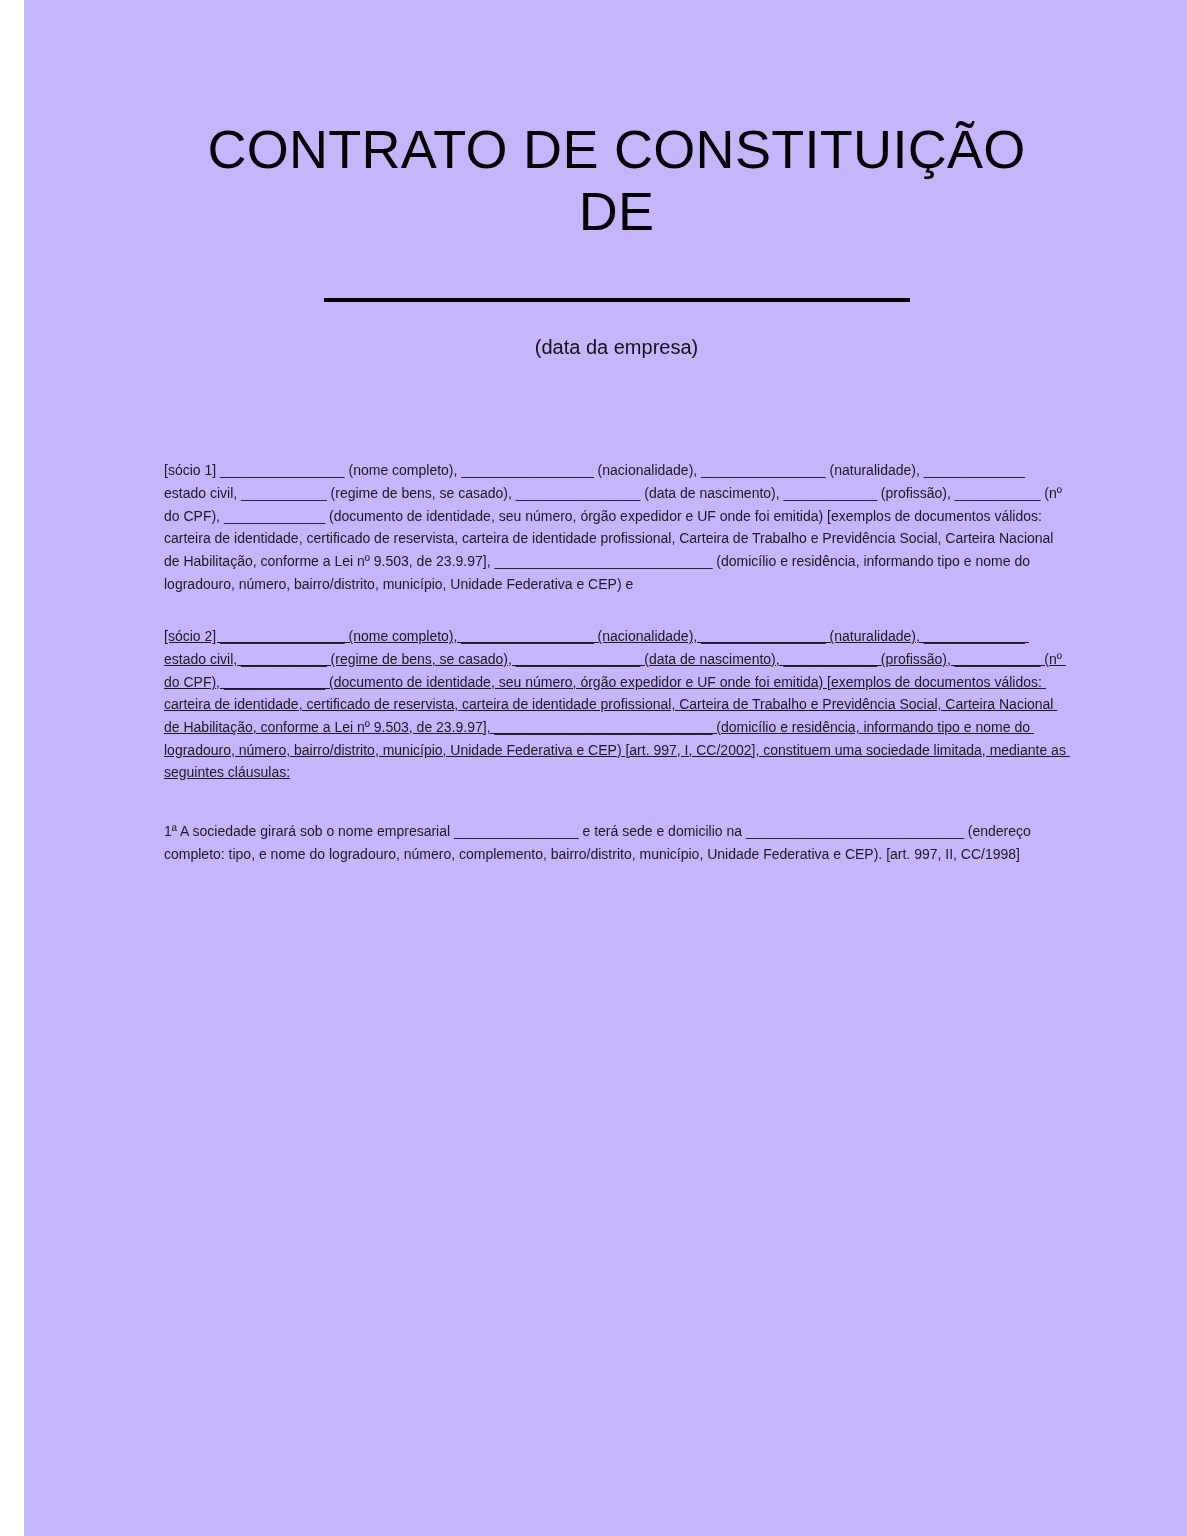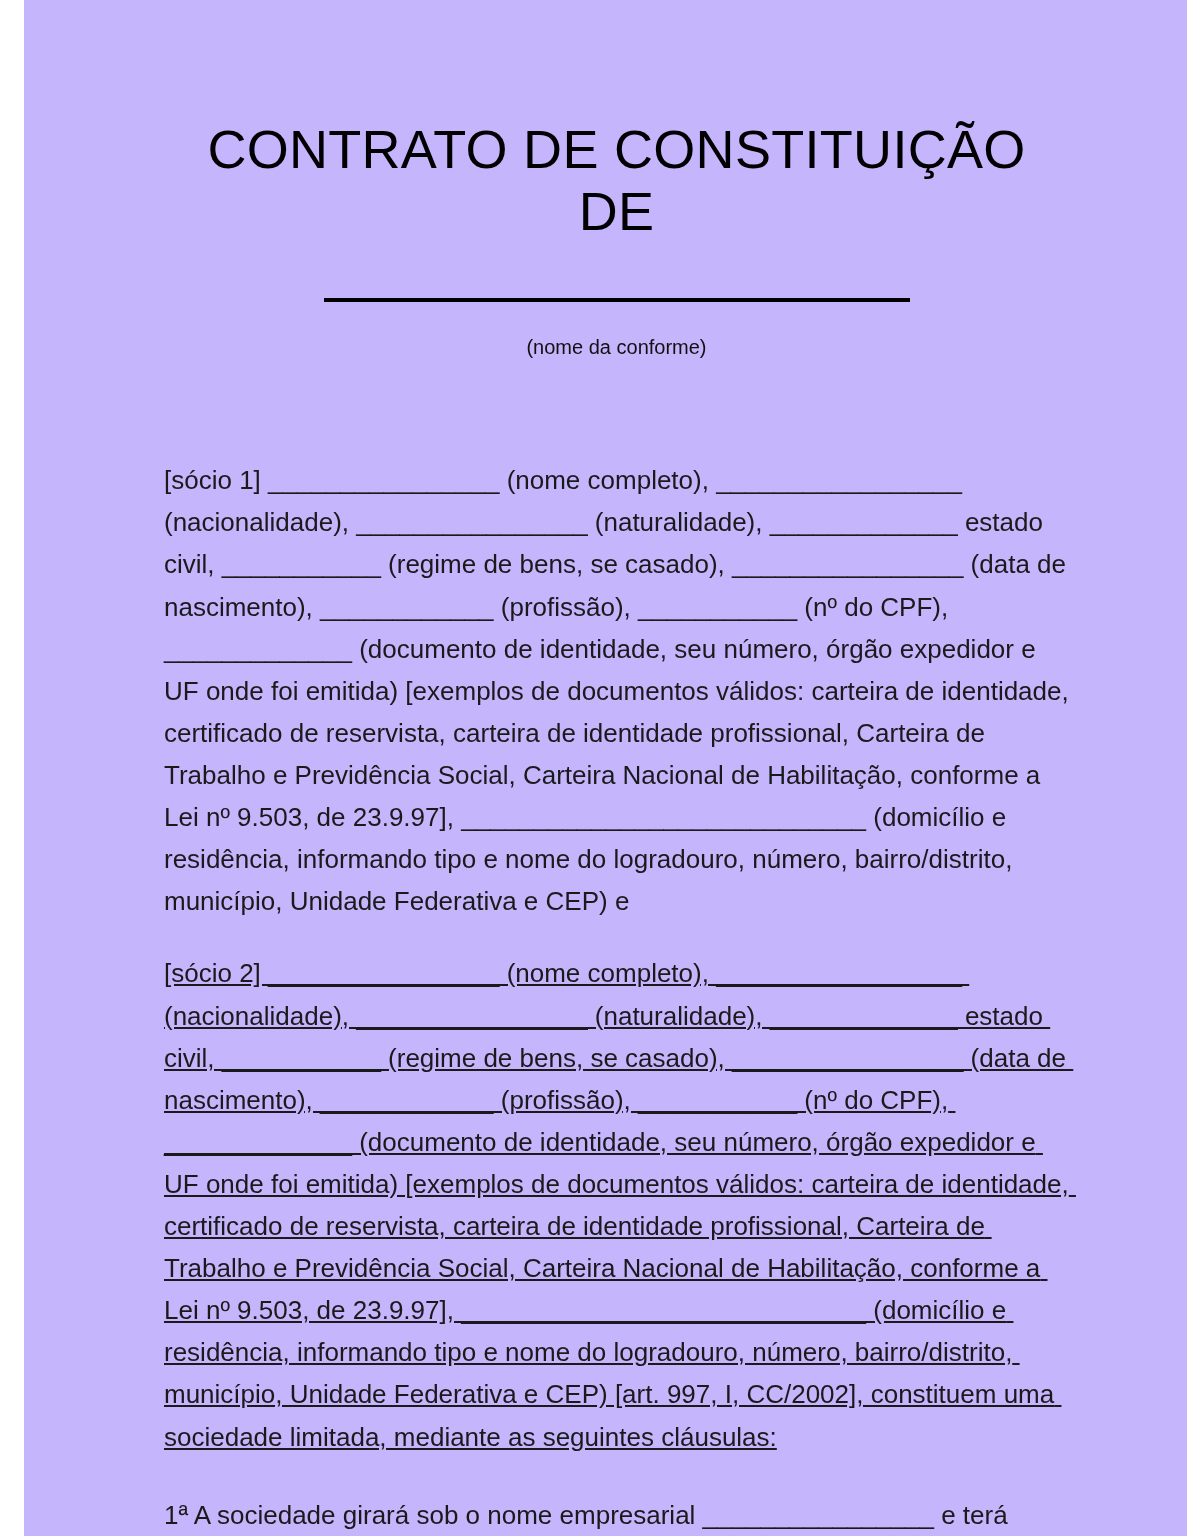--- a/index.html
+++ b/index.html
@@ -60,45 +60,45 @@
   }
   .body-block {
     margin-top: 0;
     font-size: 20.5px;
     line-height: 1.62;
     text-align: left;
     color: #1a1a1a;
   }
   .para {
     margin: 0 0 26px 0;
-    font-size: 26px;
+    font-size: 14px;
     line-height: 1.62;
     color: #1a1a1a;
     white-space: pre-wrap;
   }
   #p-socio1 { margin-top: 100px; }
   #p-socio2 { margin-top: 30px; text-decoration: underline; }
   #p-clausula1 { margin-top: 36px; }
 </style>
 </head>
 <body>
 
 <div class="page">
   <div class="content">
 
     <h1 class="doc-title">CONTRATO DE CONSTITUIÇÃO DE</h1>
 
     <div class="title-rule-wrap">
       <div class="title-rule"></div>
     </div>
 
-    <div class="subtitle">(nome da conforme)</div>
+    <div class="subtitle">(data da empresa)</div>
 
     <div class="body-block">
       <p class="para" id="p-socio1">[sócio 1] ________________ (nome completo), _________________ (nacionalidade), ________________ (naturalidade), _____________ estado civil, ___________ (regime de bens, se casado), ________________ (data de nascimento), ____________ (profissão), ___________ (nº do CPF), _____________ (documento de identidade, seu número, órgão expedidor e UF onde foi emitida) [exemplos de documentos válidos: carteira de identidade, certificado de reservista, carteira de identidade profissional, Carteira de Trabalho e Previdência Social, Carteira Nacional de Habilitação, conforme a Lei nº 9.503, de 23.9.97], ____________________________ (domicílio e residência, informando tipo e nome do logradouro, número, bairro/distrito, município, Unidade Federativa e CEP) e</p>
 
       <p class="para" id="p-socio2">[sócio 2] ________________ (nome completo), _________________ (nacionalidade), ________________ (naturalidade), _____________ estado civil, ___________ (regime de bens, se casado), ________________ (data de nascimento), ____________ (profissão), ___________ (nº do CPF), _____________ (documento de identidade, seu número, órgão expedidor e UF onde foi emitida) [exemplos de documentos válidos: carteira de identidade, certificado de reservista, carteira de identidade profissional, Carteira de Trabalho e Previdência Social, Carteira Nacional de Habilitação, conforme a Lei nº 9.503, de 23.9.97], ____________________________ (domicílio e residência, informando tipo e nome do logradouro, número, bairro/distrito, município, Unidade Federativa e CEP) [art. 997, I, CC/2002], constituem uma sociedade limitada, mediante as seguintes cláusulas:</p>
 
-      <p class="para" id="p-clausula1">1ª A sociedade girará sob o nome empresarial ________________ e terá sede e domicilio na ____________________________ (endereço completo: tipo, e nome do logradouro, número, complemento, bairro/distrito, município, Unidade Federativa e CEP). [art. 997, II, CC/2001]</p>
+      <p class="para" id="p-clausula1">1ª A sociedade girará sob o nome empresarial ________________ e terá sede e domicilio na ____________________________ (endereço completo: tipo, e nome do logradouro, número, complemento, bairro/distrito, município, Unidade Federativa e CEP). [art. 997, II, CC/1998]</p>
     </div>
 
   </div>
 </div>
 
 </body></html>

